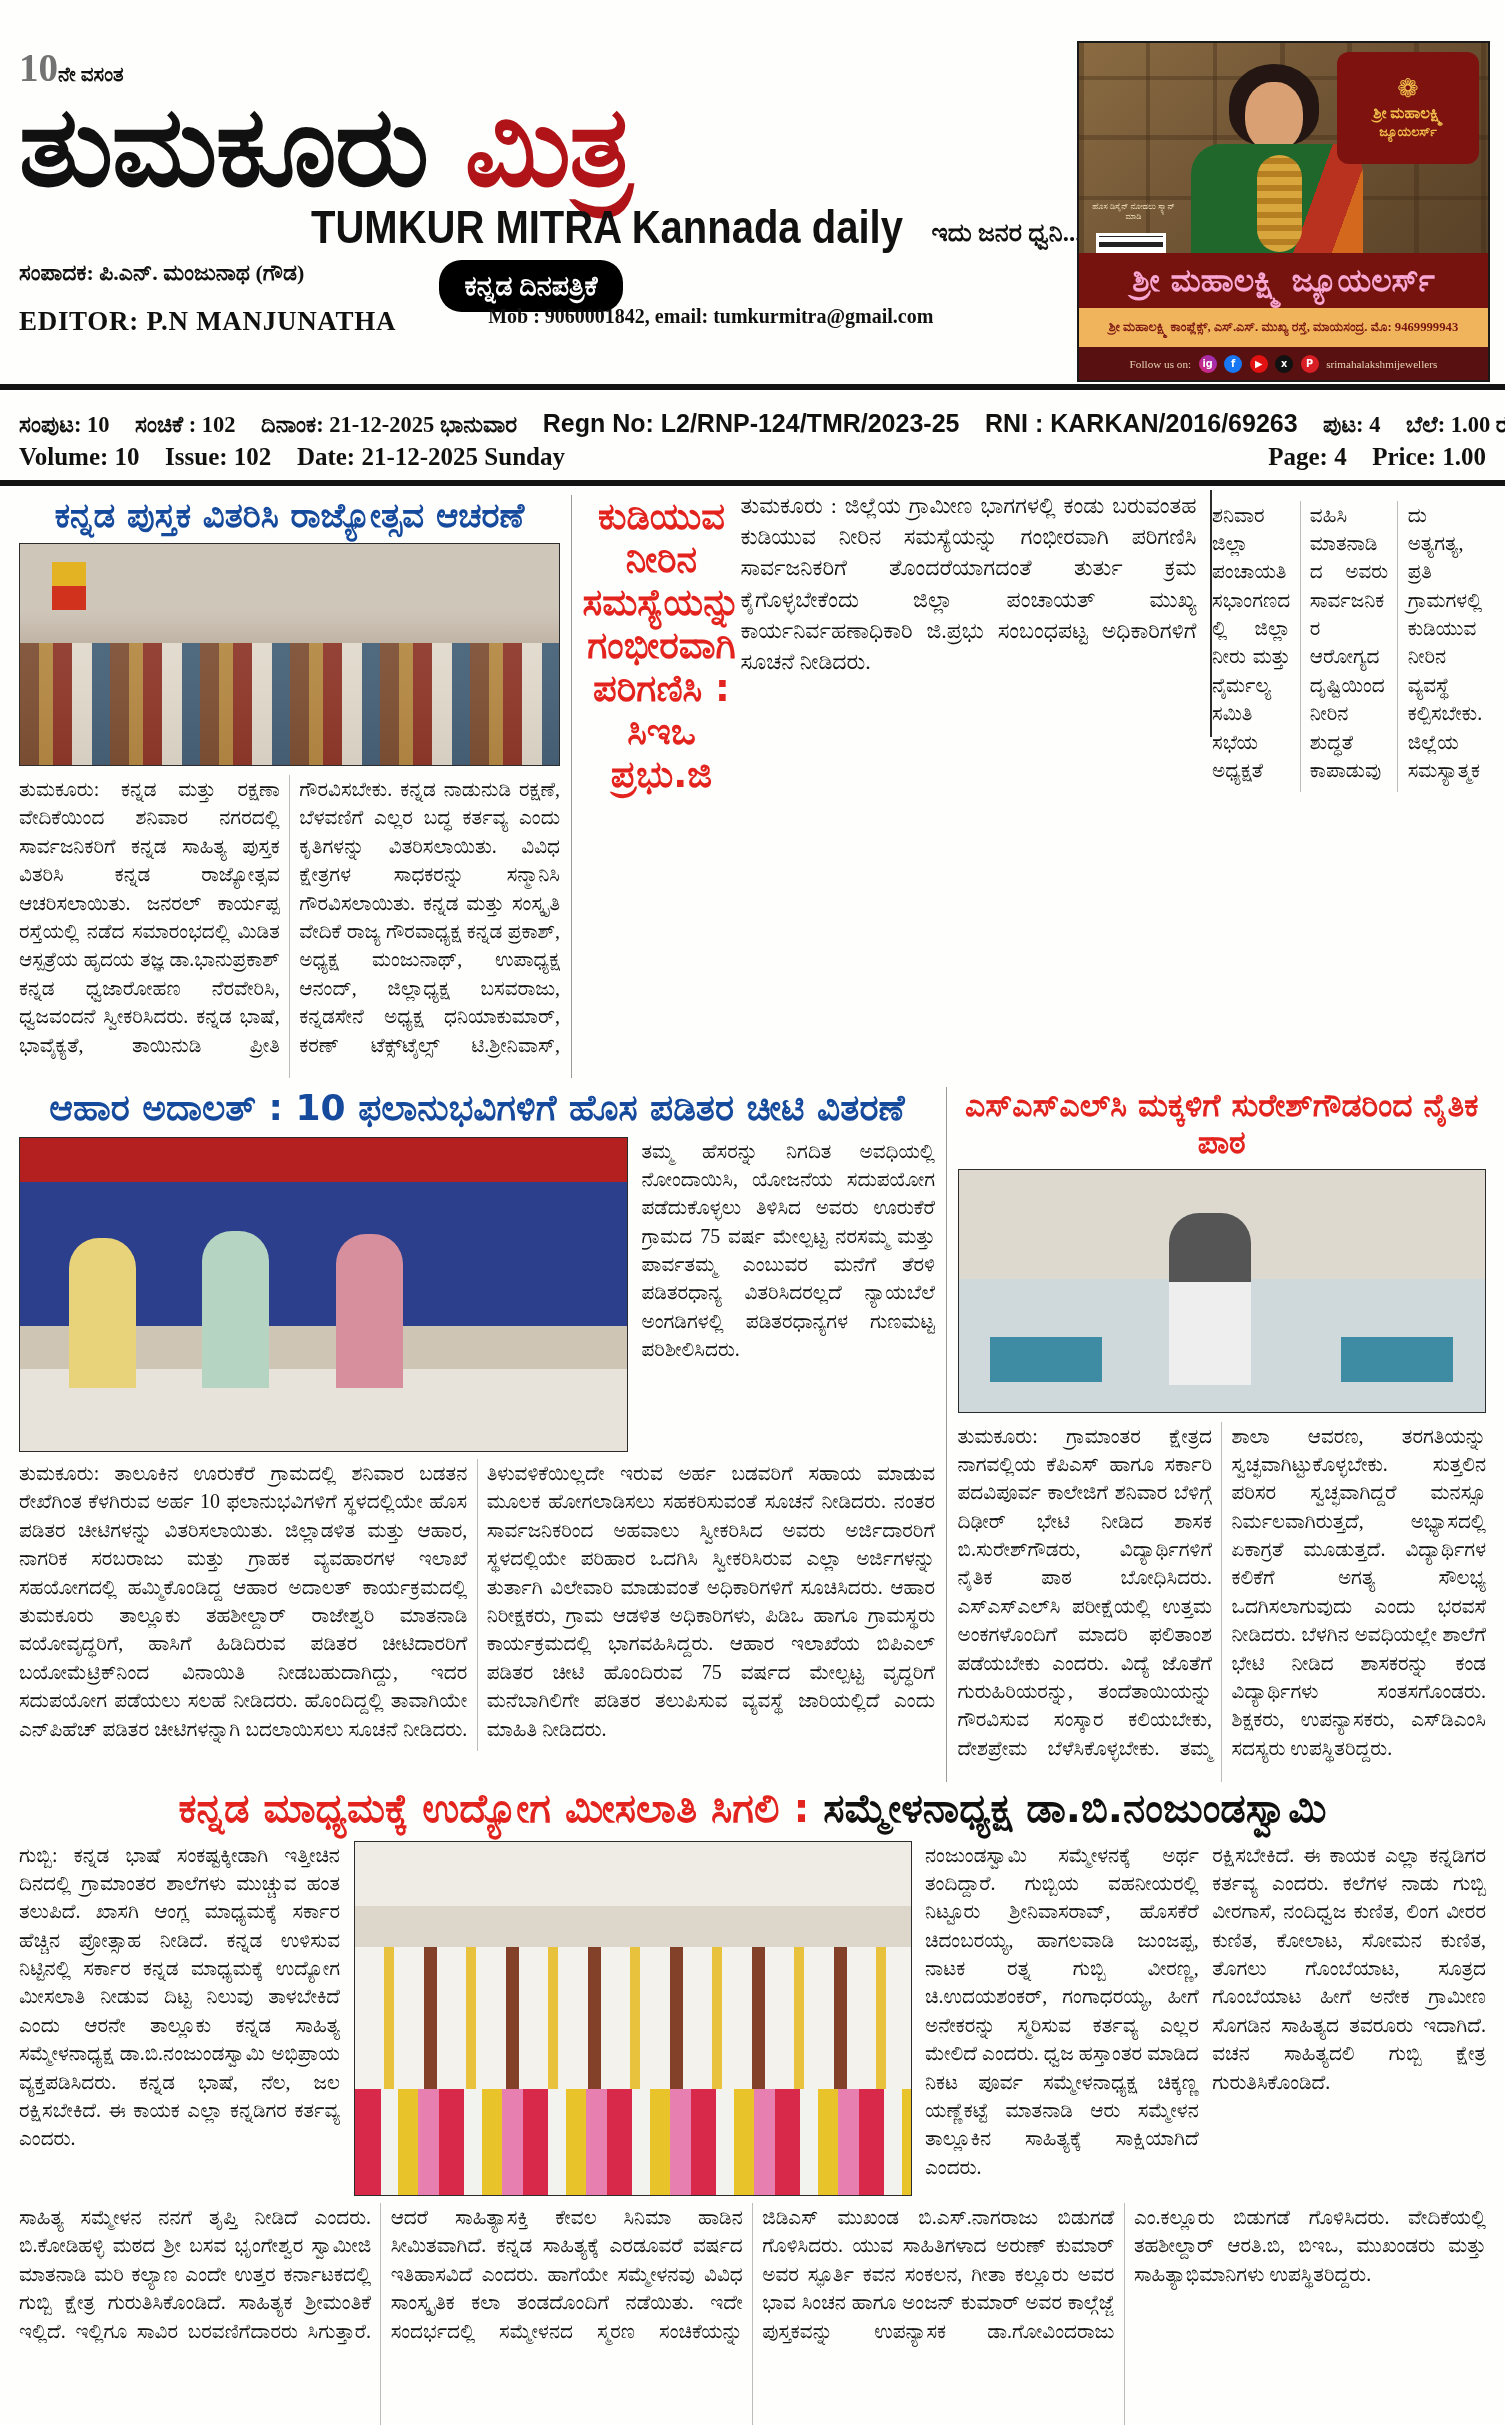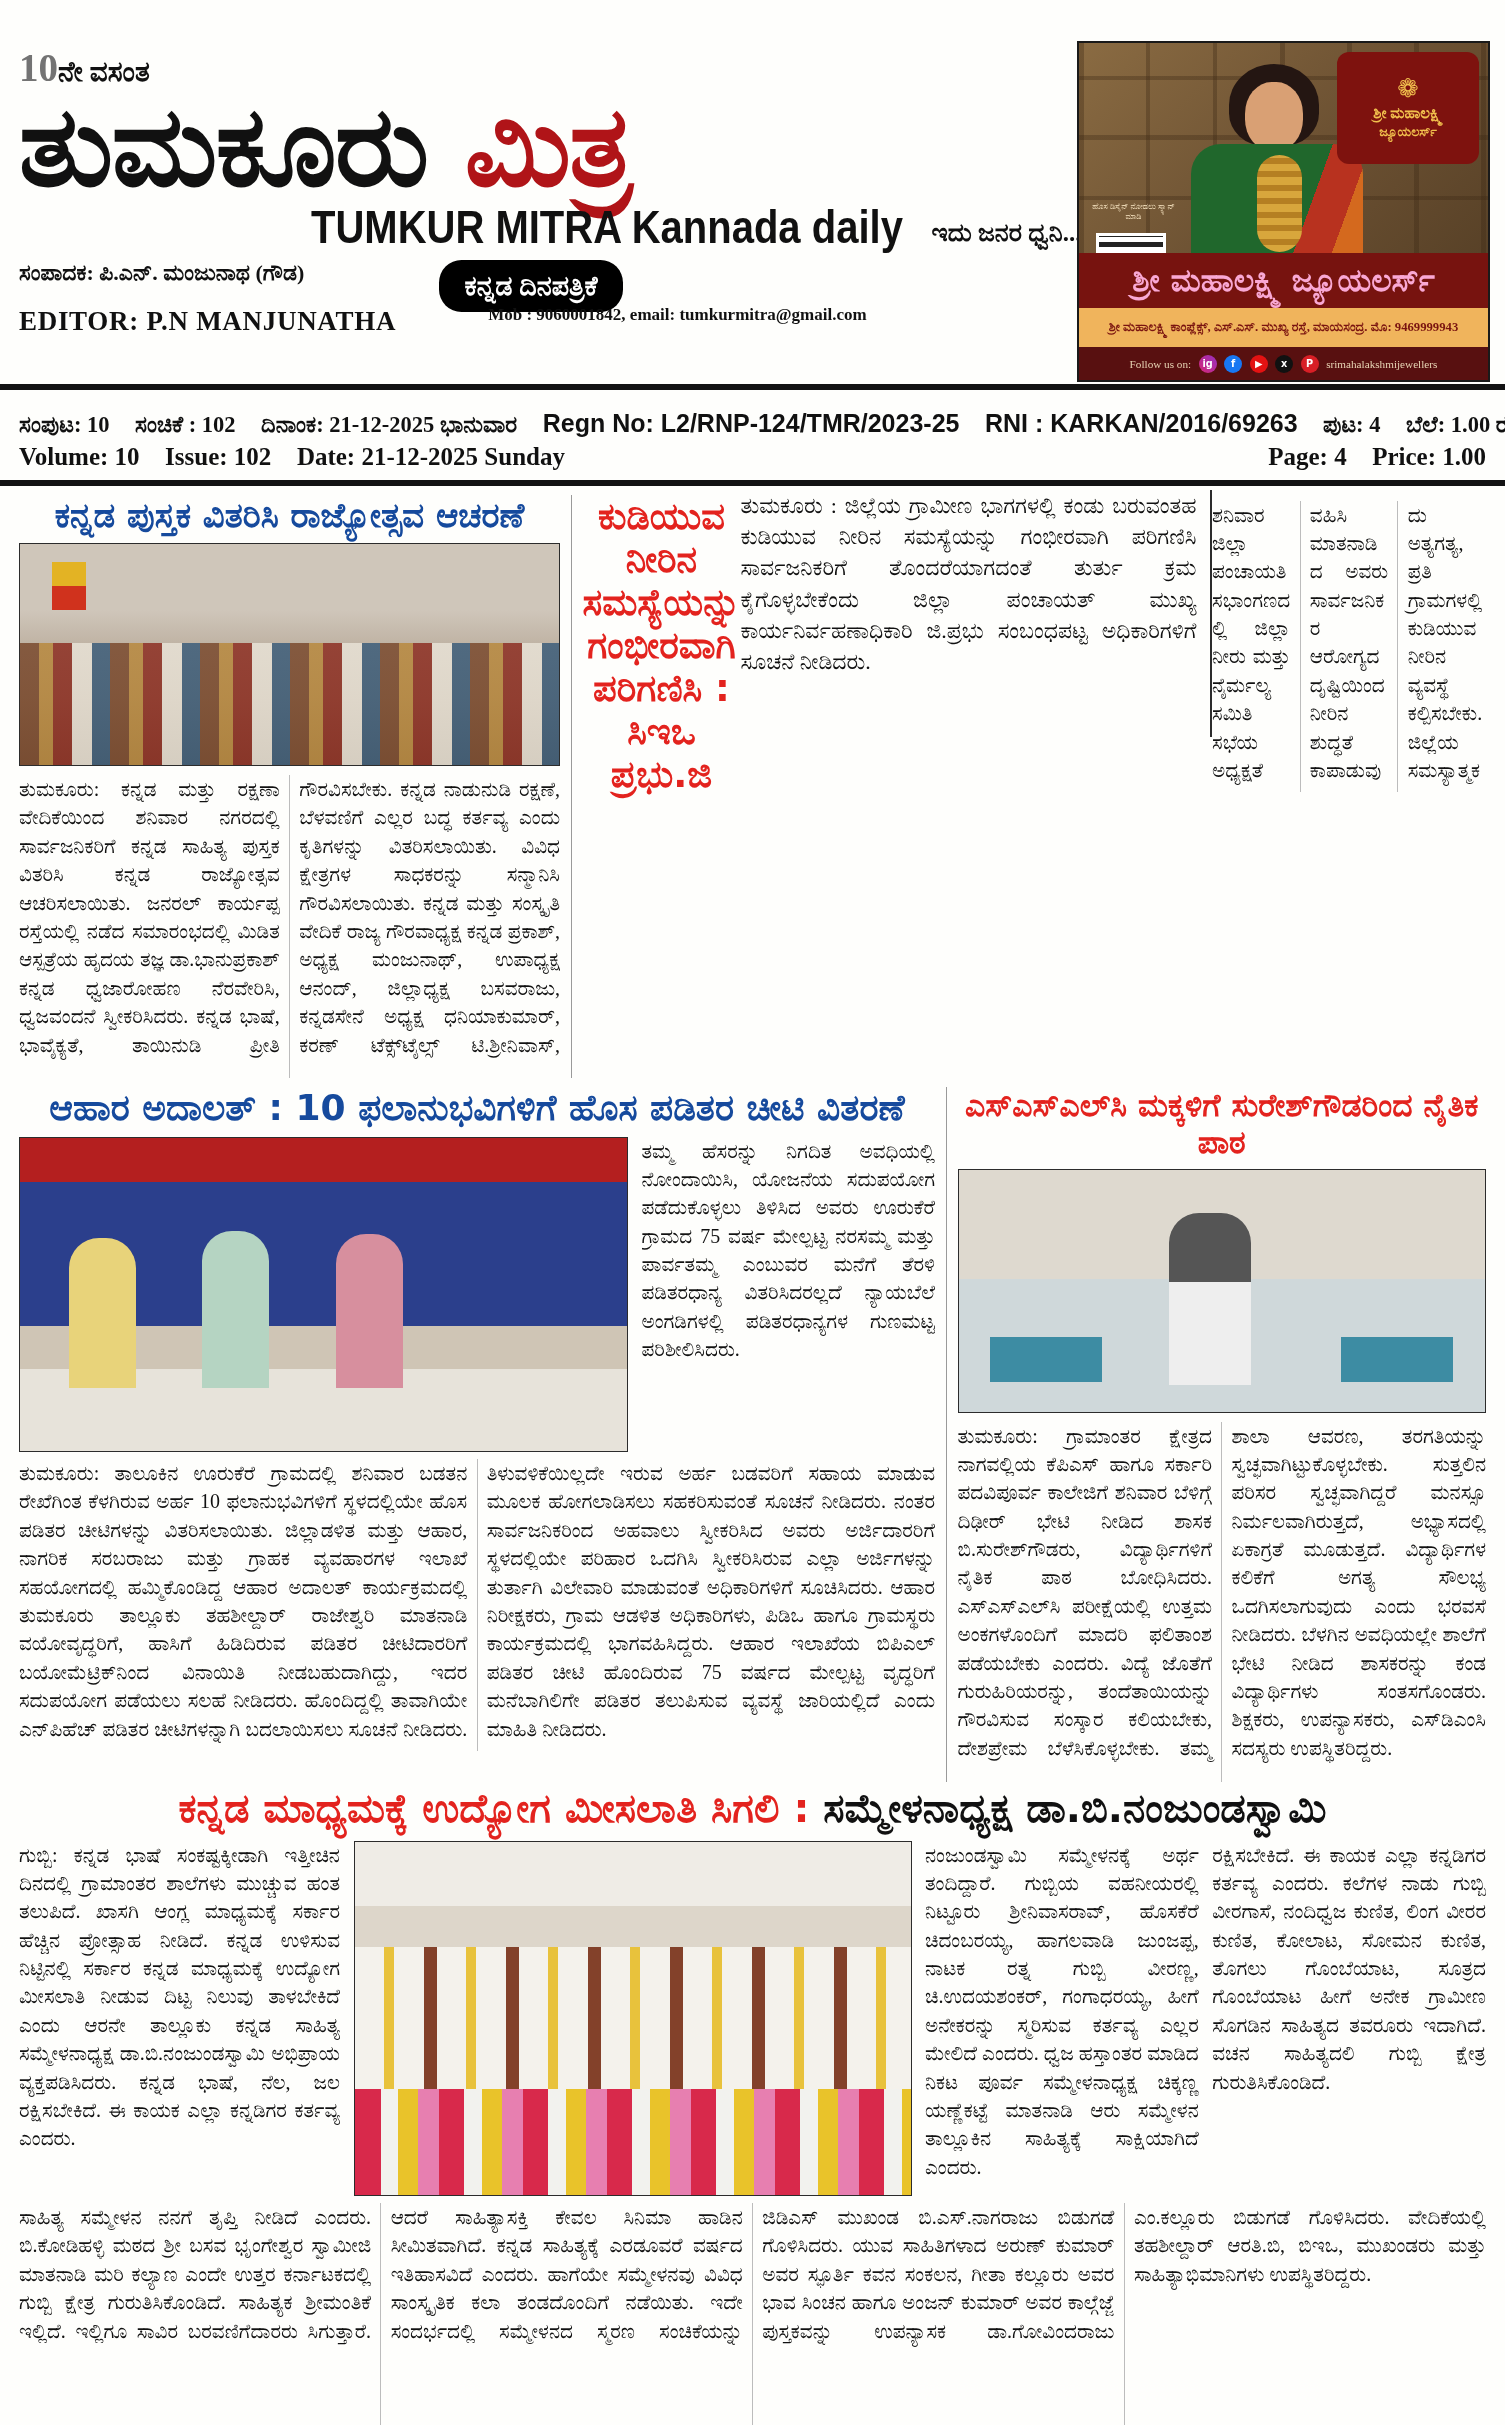--- a/index.html
+++ b/index.html
@@ -5,33 +5,33 @@
   html,body{margin:0;padding:0;background:#777;}
   .page{width:1505px;height:2426px;background:#fefefc;margin:0 auto;position:relative;overflow:hidden;
         font-family:"Liberation Serif","DejaVu Serif",serif;color:#111;}
   .inner{padding:0 19px;}
 
   
   .header{display:flex;align-items:flex-start;padding:0 15px 0 19px;height:384px;box-sizing:border-box;}
   .mast{flex:1;min-width:0;padding-top:45px;}
   .vasanta{font-weight:bold;}
   .vasanta .num{color:#737373;font-size:39px;font-family:"Liberation Serif",serif;}
-  .vasanta .suf{font-size:28px;color:#111;font-weight:bold;}
+  .vasanta .suf{font-size:20px;color:#111;font-weight:bold;}
   .main-title{font-size:111px;line-height:1.02;font-weight:bold;font-family:"DejaVu Sans","Liberation Sans",sans-serif;
               letter-spacing:-1.5px;white-space:nowrap;}
   .main-title .t-red{color:#b01418;}
   .sub-row{display:flex;align-items:baseline;gap:28.5px;margin:1.5px 0 0 292px;}
   .sub-en{font-family:"Liberation Sans","DejaVu Sans",sans-serif;font-weight:bold;font-size:40px;transform:scaleY(1.15);white-space:nowrap;}
   .tagline{font-size:25px;font-weight:bold;white-space:nowrap;}
   .editor-zone{display:flex;align-items:flex-start;margin-top:10.5px;}
   .ed-left{width:420px;}
   .ed-kn{font-size:22px;font-weight:bold;}
   .ed-en{font-size:27px;font-weight:bold;margin-top:19.5px;letter-spacing:0.7px;}
   .badge{background:#000;color:#fff;font-size:27px;font-weight:bold;border-radius:22.5px;padding:10.5px 25.5px;white-space:nowrap;align-self:flex-start;}
-  .mob-line{font-size:17px;font-weight:bold;margin:45px 12px 0 -135px;white-space:nowrap;}
+  .mob-line{font-size:20px;font-weight:bold;margin:45px 12px 0 -135px;white-space:nowrap;}
 
   
   .ad{width:409px;height:337px;margin-top:41px;border:2.2px solid #1a1a1a;position:relative;overflow:hidden;background:#6d5435;flex:none;}
   .ad-photo{position:absolute;inset:0;
      background:
        repeating-linear-gradient(90deg,rgba(60,40,20,.35) 0 4.5px,transparent 4.5px 67px),
        repeating-linear-gradient(0deg,rgba(60,40,20,.35) 0 4.5px,transparent 4.5px 60px),
        linear-gradient(135deg,#8a6b42 0%,#6d5233 45%,#4f3a22 100%);}
   .model-hair{position:absolute;left:150px;top:21px;width:90px;height:82px;background:#241612;border-radius:50% 50% 40% 40%;}
   .model-face{position:absolute;left:166px;top:39px;width:58px;height:69px;background:#d9a074;border-radius:46%;}

